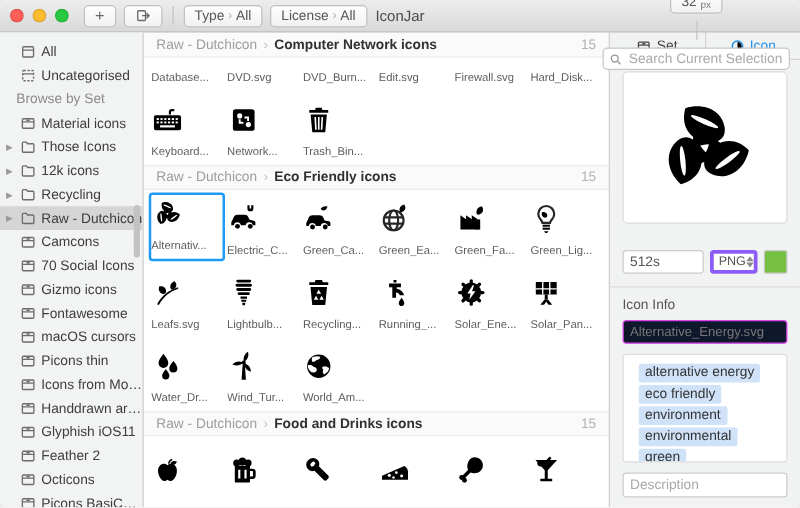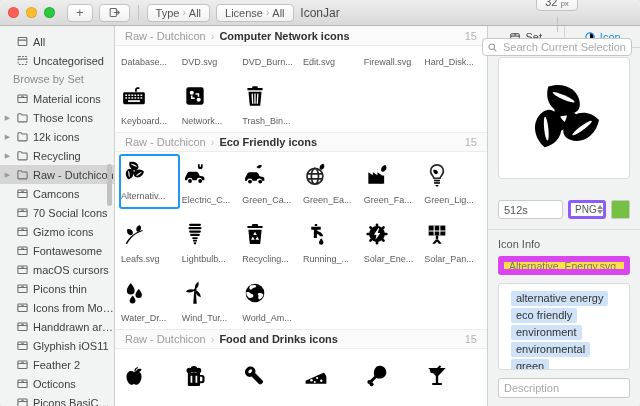--- a/index.html
+++ b/index.html
@@ -61,21 +61,21 @@
   .preview svg{width:92px;height:92px;}
   .ctrl{display:flex;gap:5px;margin-top:21px;align-items:center;flex:none;}
   .size-in{flex:1;min-width:0;height:19px;border:1px solid #cbcbcb;border-radius:3px;background:#fff;font-size:11px;color:#555;padding:0 5px;outline:none;}
   .fmt{width:38px;height:19px;flex:none;border:3px solid #8b5cf6;border-radius:3px;background:#fff;display:flex;align-items:center;font-size:10px;color:#555;padding:0 3px 0 4px;}
   .stepper{margin-left:auto;display:flex;flex-direction:column;align-items:center;}
   .stepper .up{width:0;height:0;border-left:3px solid transparent;border-right:3px solid transparent;border-bottom:4px solid #8a8a8a;margin-bottom:1px;}
   .stepper .down{width:0;height:0;border-left:3px solid transparent;border-right:3px solid transparent;border-top:4px solid #8a8a8a;}
   .swatch{width:19px;height:19px;flex:none;border:1px solid #c9c9c9;border-radius:2px;}
   .hdiv{height:1px;background:#dcdcdc;margin:10px -10px 8px;flex:none;}
   .info-label{color:#555;margin-bottom:6px;flex:none;}
-  .name-in{height:19px;width:100%;border:6px solid #d946ef;border-radius:3px;background:#fde047;font-size:10.5px;color:#777;padding:0 5px;outline:none;flex:none;}
+  .name-in{height:19px;width:100%;border:1px solid #d946ef;border-radius:3px;background:#0f172a;font-size:10.5px;color:#777;padding:0 5px;outline:none;flex:none;}
   .tags-card{margin-top:8px;background:#fff;border:1px solid #dcdcdc;border-radius:3px;padding:6px 4px;flex:1;min-height:0;overflow:hidden;}
   .tag-line{margin:1px 0 2px 8px;white-space:nowrap;}
   .tag{display:inline-block;background:#cfe2f8;color:#333;font-size:11px;padding:0 5px;line-height:15px;border-radius:2px;}
   .desc-in{margin-top:8px;height:20px;width:100%;border:1px solid #cbcbcb;border-radius:3px;background:#fff;font-size:11px;color:#666;padding:0 5px;outline:none;flex:none;}
   .desc-in::placeholder{color:#a9a9a9;}
 </style>
 </head>
 <body>
 
 <svg width="0" height="0" style="position:absolute" aria-hidden="true">

